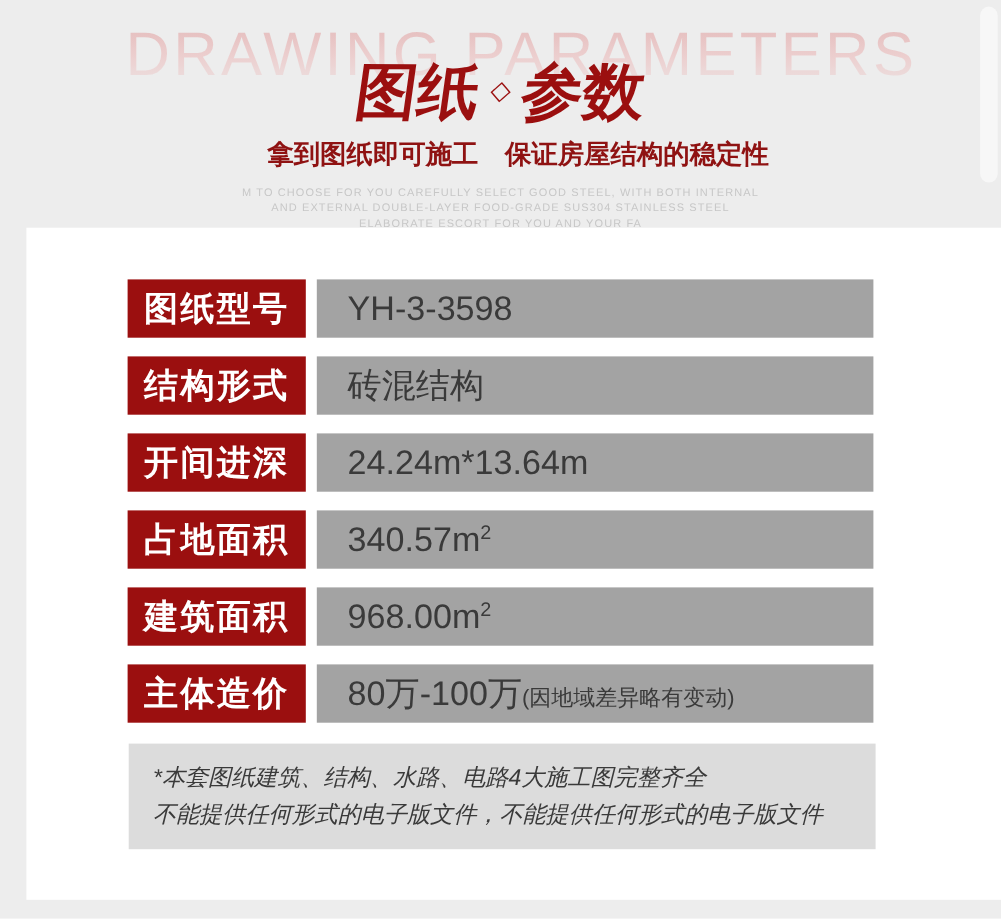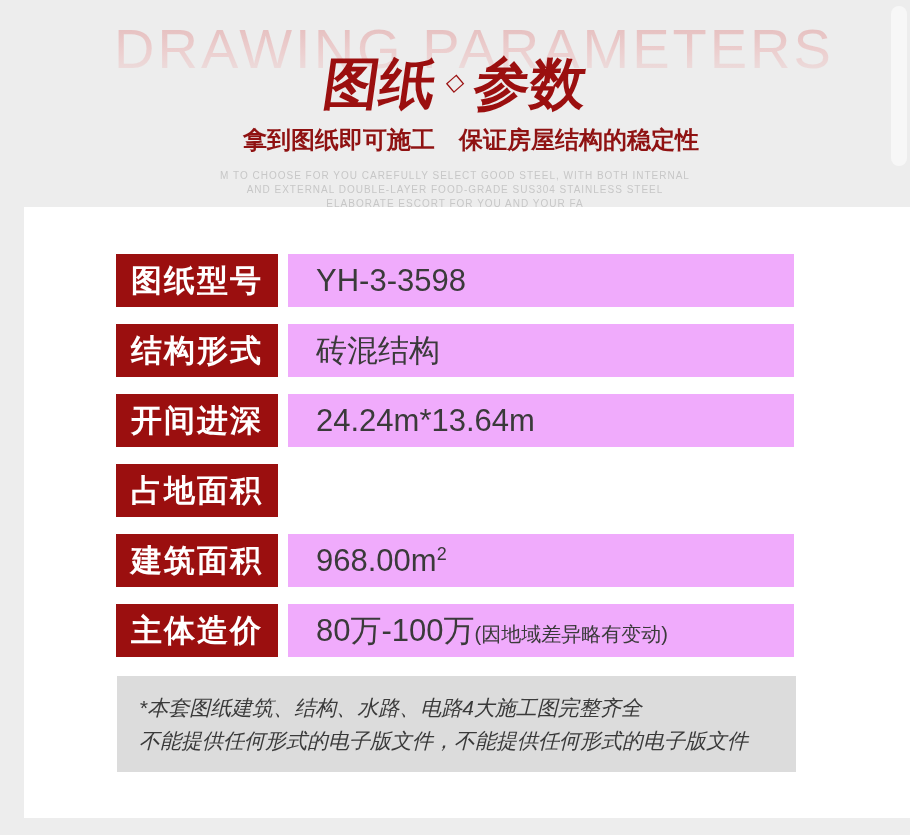--- a/index.html
+++ b/index.html
@@ -47,21 +47,21 @@
   }
   .rows{position:absolute;left:92px;top:47px;}
   .row{display:flex;height:53px;margin-bottom:17px;}
   .row-label{
     width:162px;background:#9b0f0f;color:#ffffff;
     font-size:31px;font-weight:bold;letter-spacing:2px;
     display:flex;align-items:center;justify-content:center;
     flex:none;
   }
   .row-value-box{
-    width:506px;margin-left:10px;background:#f0abfc;
+    width:506px;margin-left:10px;background:#a3a3a3;
     display:flex;align-items:center;
     padding-left:28px;box-sizing:border-box;flex:none;
   }
   .vtext{font-size:31px;color:#3a3a3a;white-space:nowrap;}
   .vtext sup{font-size:18px;}
   .vtext .note{font-size:20px;}
 
   .footnote{
     position:absolute;left:93px;top:469px;width:679px;height:96px;
     background:#dcdcdc;box-sizing:border-box;
@@ -113,20 +113,23 @@
 
       <div class="row">
         <div class="row-label">开间进深</div>
         <div class="row-value-box">
           <span class="vtext"><span>24.24m*13.64m</span><sup></sup><span class="note"></span></span>
         </div>
       </div>
 
       <div class="row">
         <div class="row-label">占地面积</div>
+        <div class="row-value-box">
+          <span class="vtext"><span>340.57m</span><sup>2</sup><span class="note"></span></span>
+        </div>
       </div>
 
       <div class="row">
         <div class="row-label">建筑面积</div>
         <div class="row-value-box">
           <span class="vtext"><span>968.00m</span><sup>2</sup><span class="note"></span></span>
         </div>
       </div>
 
       <div class="row">

